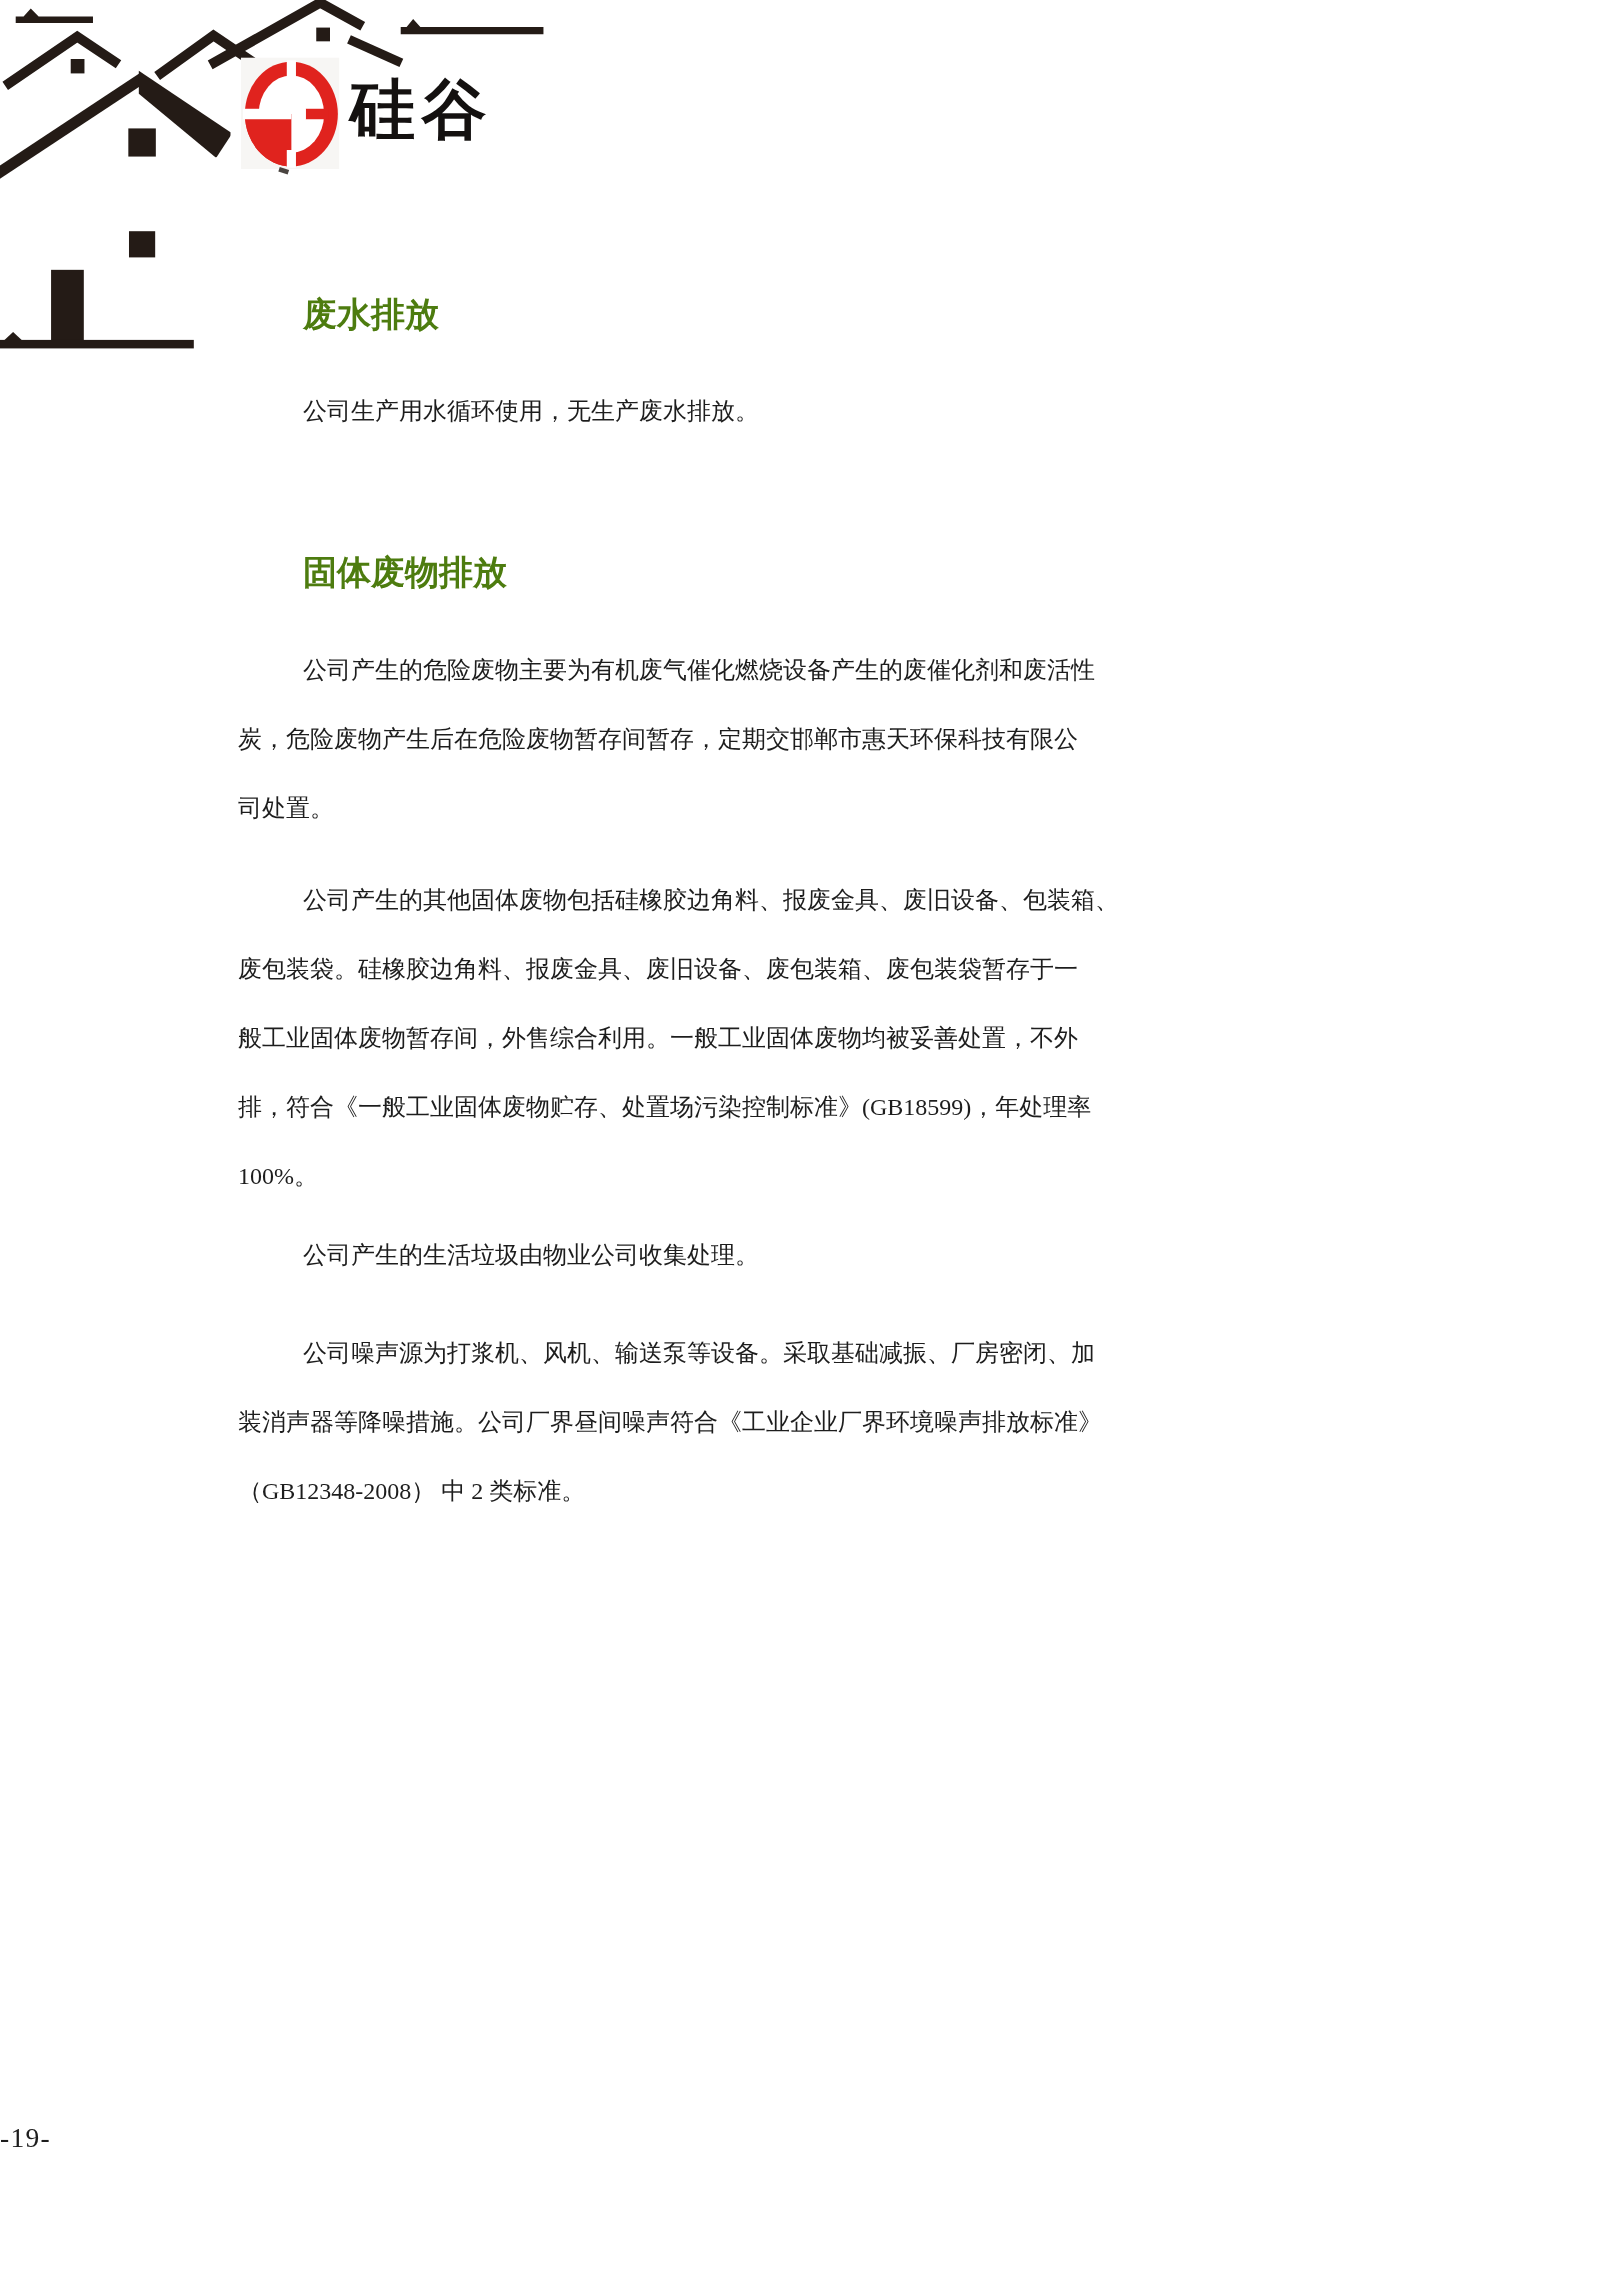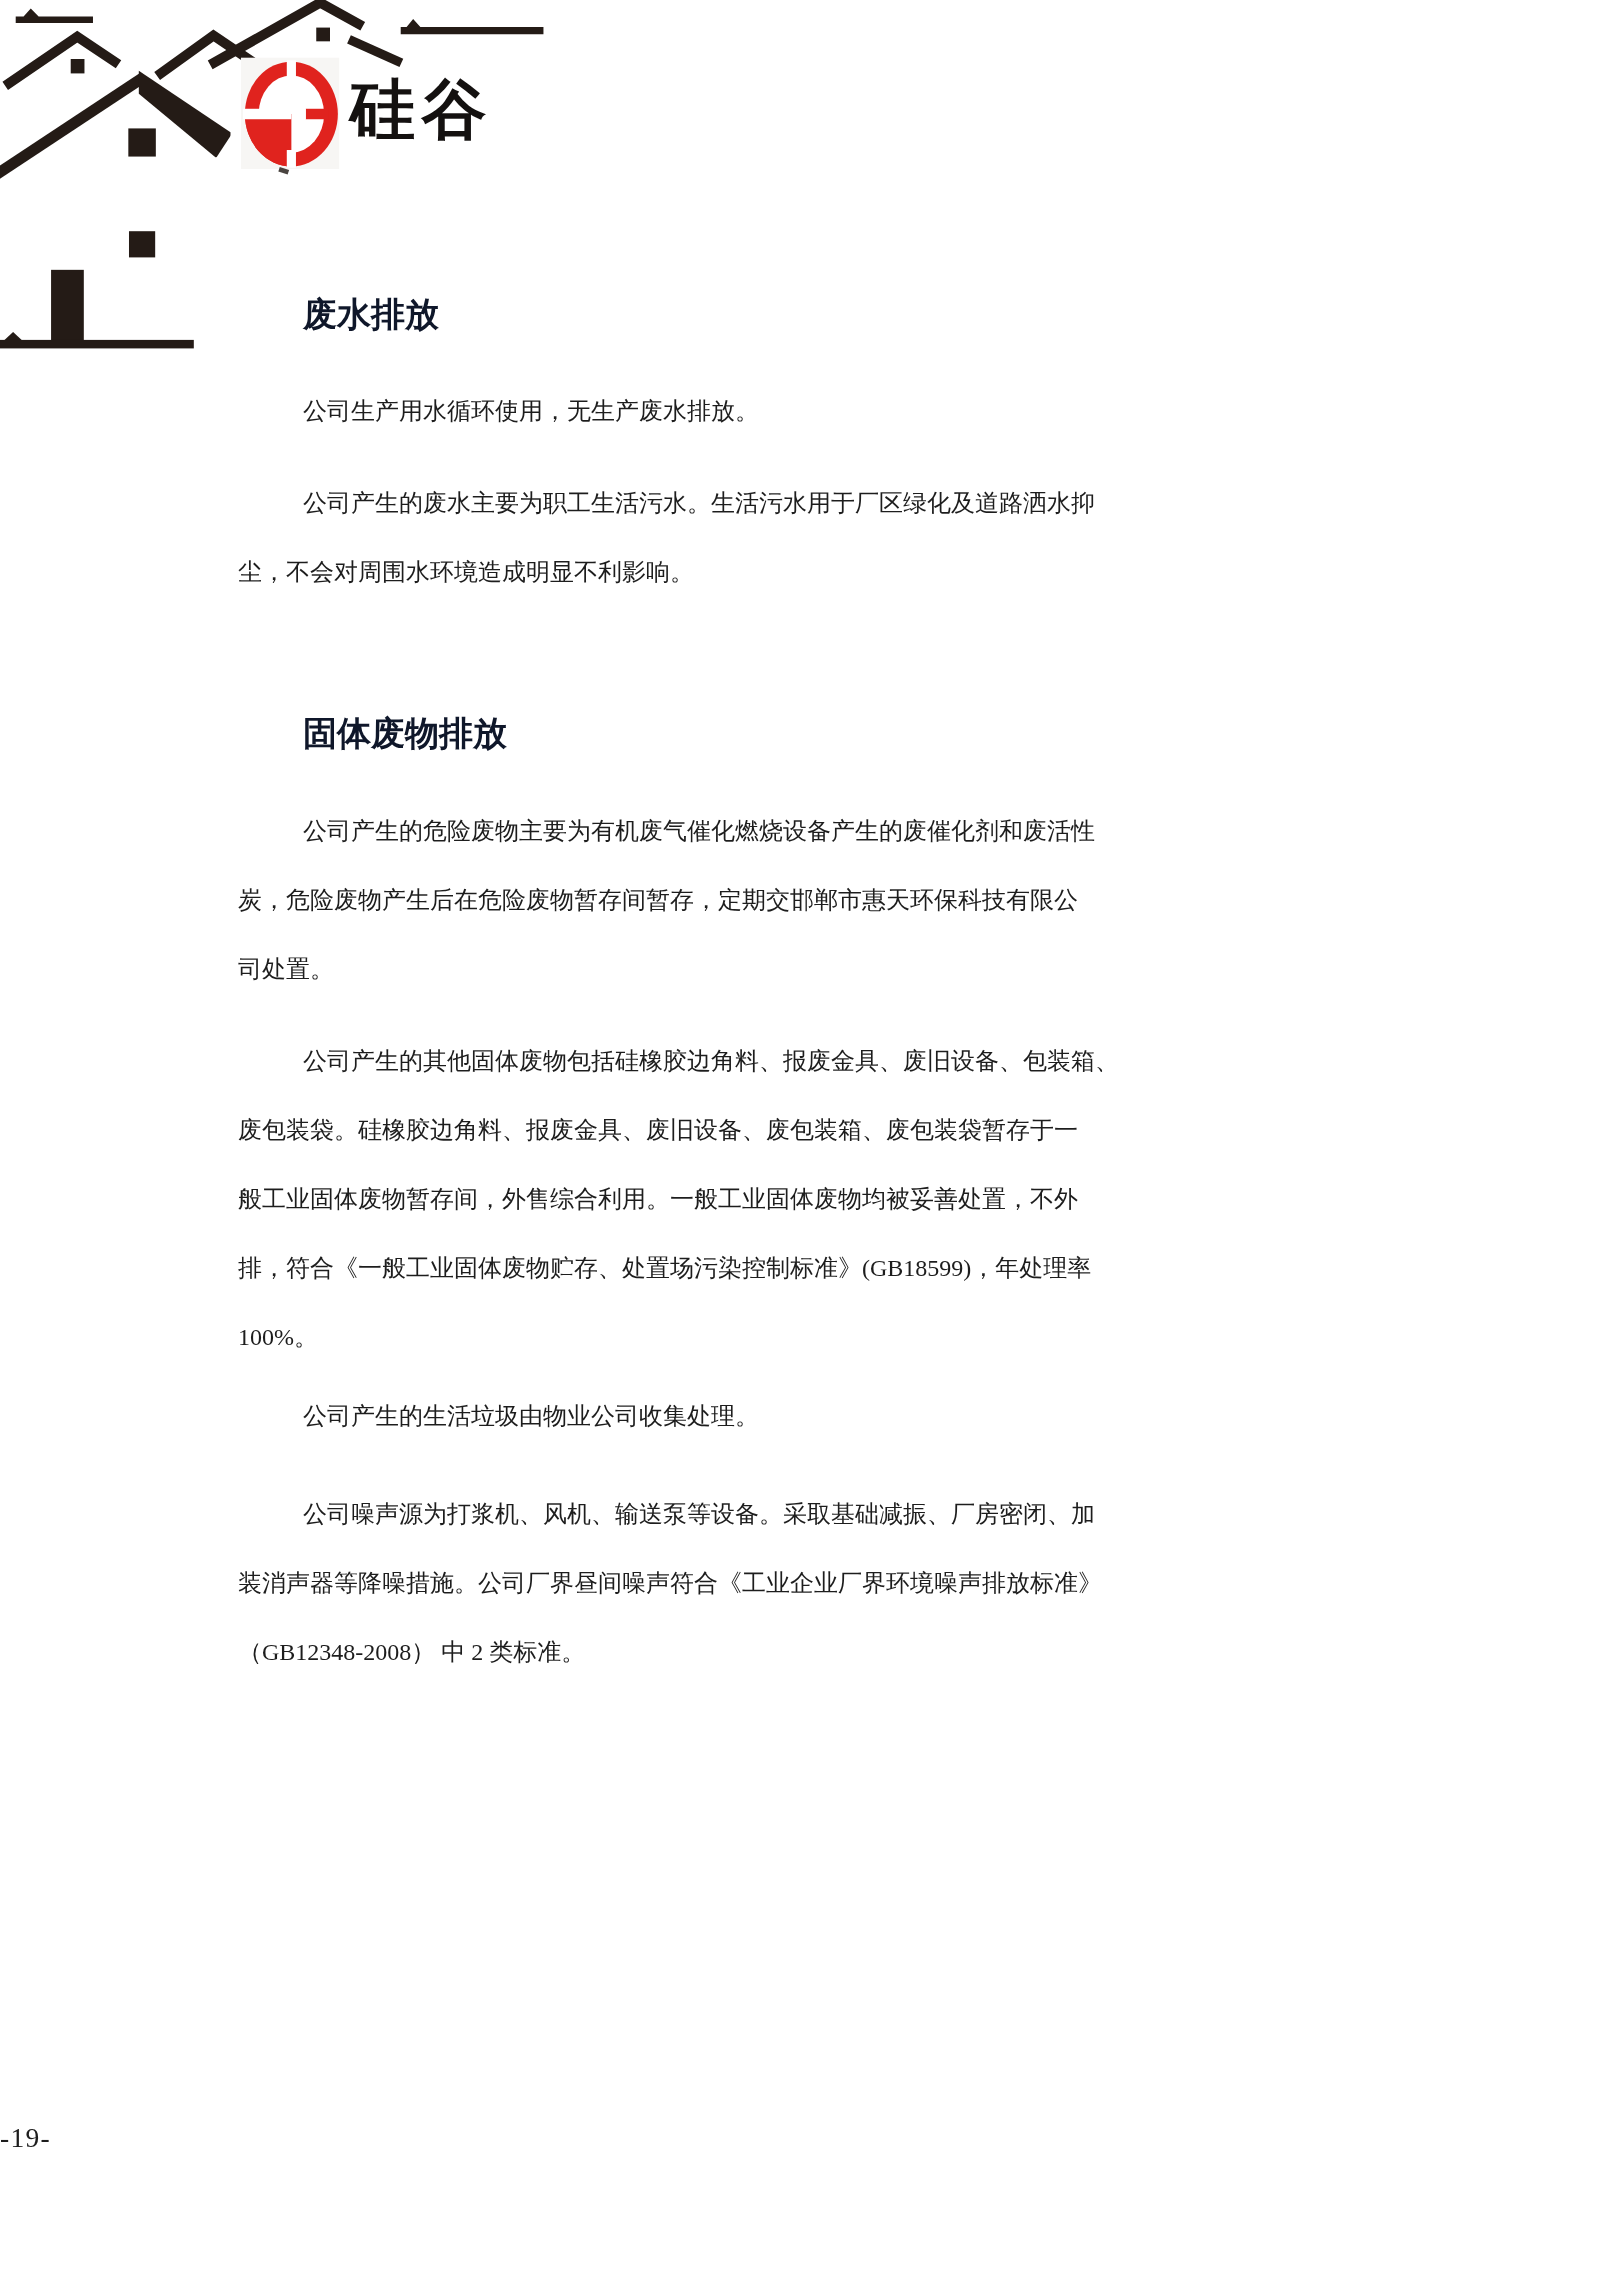--- a/index.html
+++ b/index.html
@@ -29,21 +29,21 @@
   }
   .content {
     position: absolute;
     left: 238px;
     top: 280px;
     width: 1152px;
     color: #1d1d1d;
   }
   .heading {
     font-weight: bold;
-    color: #0f172a;
+    color: #4d7c0f;
     font-size: 34px;
     line-height: 69px;
     padding-left: 65px;
     white-space: nowrap;
   }
   .para { margin: 0; }
   .line {
     font-size: 24px;
     line-height: 69px;
     white-space: nowrap;
@@ -108,24 +108,20 @@
       </g>
     </svg>
     <div class="logo-text">硅谷</div>
   </div>
 
   <main class="content" id="content">
       <div class="heading" style="margin-top: 0px;">废水排放</div>
       <div class="para" style="margin-top: 27.5px;">
         <div class="line indent">公司生产用水循环使用，无生产废水排放。</div>
       </div>
-      <div class="para" style="margin-top: 23px;">
-        <div class="line indent">公司产生的废水主要为职工生活污水。生活污水用于厂区绿化及道路洒水抑</div>
-        <div class="line">尘，不会对周围水环境造成明显不利影响。</div>
-      </div>
       <div class="heading" style="margin-top: 92px; font-family: Liberation Serif, serif;">固体废物排放</div>
       <div class="para" style="margin-top: 29.4px;">
         <div class="line indent">公司产生的危险废物主要为有机废气催化燃烧设备产生的废催化剂和废活性</div>
         <div class="line">炭，危险废物产生后在危险废物暂存间暂存，定期交邯郸市惠天环保科技有限公</div>
         <div class="line">司处置。</div>
       </div>
       <div class="para" style="margin-top: 23px;">
         <div class="line indent">公司产生的其他固体废物包括硅橡胶边角料、报废金具、废旧设备、包装箱、</div>
         <div class="line">废包装袋。硅橡胶边角料、报废金具、废旧设备、废包装箱、废包装袋暂存于一</div>
         <div class="line">般工业固体废物暂存间，外售综合利用。一般工业固体废物均被妥善处置，不外</div>

